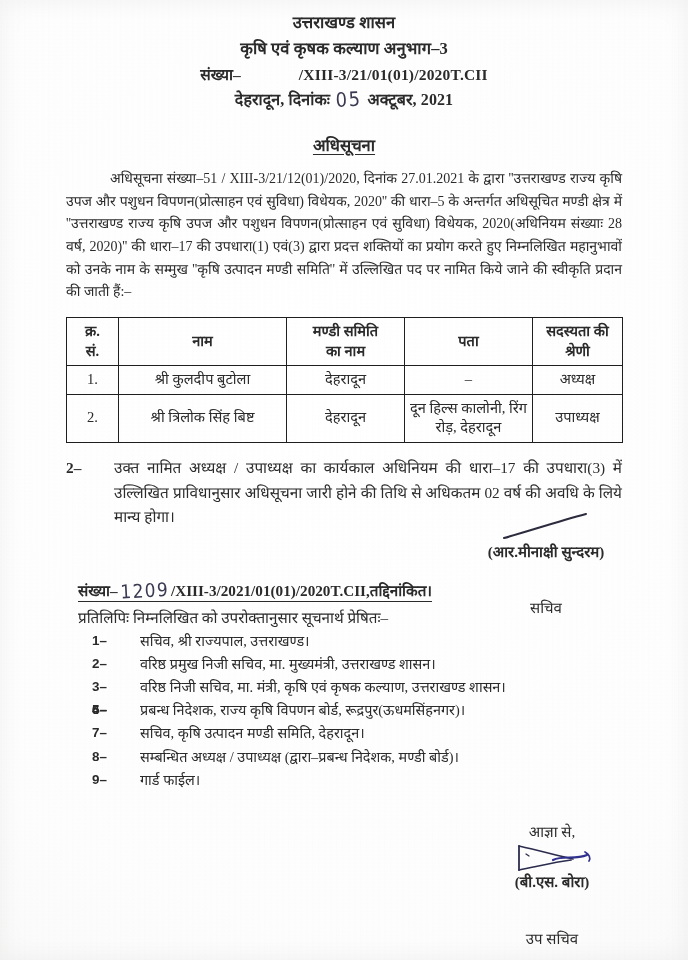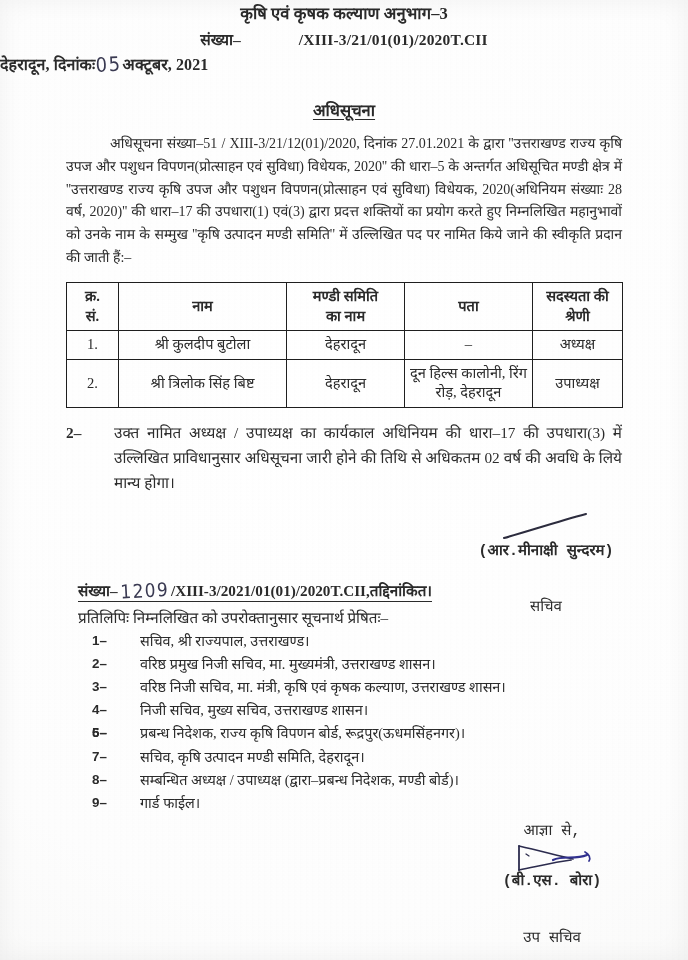--- a/index.html
+++ b/index.html
@@ -65,21 +65,23 @@
     align-items: baseline;
     gap: 58px;
     font-size: 15.5px;
     font-weight: 600;
   }
   .num-value { letter-spacing: .2px; }
 
   .place-row {
     margin-top: 4px;
     display: flex;
+    justify-content: center;
     align-items: baseline;
+    gap: 5px;
     font-size: 16px;
     font-weight: 600;
   }
   .hand {
     font-family: "DejaVu Sans", sans-serif;
     color: #3a3a52;
     font-weight: 400;
     letter-spacing: 1.5px;
     transform: rotate(-3deg) scale(1.12, 1.25);
     display: inline-block;
@@ -154,21 +156,20 @@
   .col-cat  { width: 90px; }
 
   td.name-cell { text-align: left; padding-left: 9px; font-family: Liberation Serif, serif; }
 
   
   .sig-block {
     text-align: center;
     font-size: 15px;
     font-weight: 500;
     line-height: 1.36;
-    font-family: Liberation Mono, monospace;
   }
   .sig1 {
     position: absolute;
     left: 430px;
     top: 512px;
     width: 232px;
   }
   .sig2 {
     position: absolute;
     left: 436px;
@@ -228,20 +229,21 @@
   }
 </style>
 </head>
 <body>
 
 <div class="page"></div>
 
 <div class="content">
 
   <div class="hdr">
+    <div class="hdr-line1">उत्तराखण्ड शासन</div>
     <div class="hdr-line2">कृषि एवं कृषक कल्याण अनुभाग–3</div>
 
     <div class="num-row">
       <span>संख्या–</span>
       <span class="num-value">/XIII-3/21/01(01)/2020T.CII</span>
     </div>
 
     <div class="place-row">
       <span>देहरादून, दिनांकः</span>
       <span class="hand">05</span>
@@ -336,21 +338,20 @@
       <li>
         <span class="li-num">2–</span>
         <span>वरिष्ठ प्रमुख निजी सचिव, मा. मुख्यमंत्री, उत्तराखण्ड शासन।</span>
       </li>
       <li>
         <span class="li-num">3–</span>
         <span>वरिष्ठ निजी सचिव, मा. मंत्री, कृषि एवं कृषक कल्याण, उत्तराखण्ड शासन।</span>
       </li>
       <li>
         <span class="li-num">4–</span>
-        <span>निजी सचिव, मुख्य सचिव, उत्तराखण्ड शासन।</span>
       </li>
       <li>
         <span class="li-num">5–</span>
       </li>
       <li>
         <span class="li-num">6–</span>
         <span>प्रबन्ध निदेशक, राज्य कृषि विपणन बोर्ड, रूद्रपुर(ऊधमसिंहनगर)।</span>
       </li>
       <li>
         <span class="li-num">7–</span>

